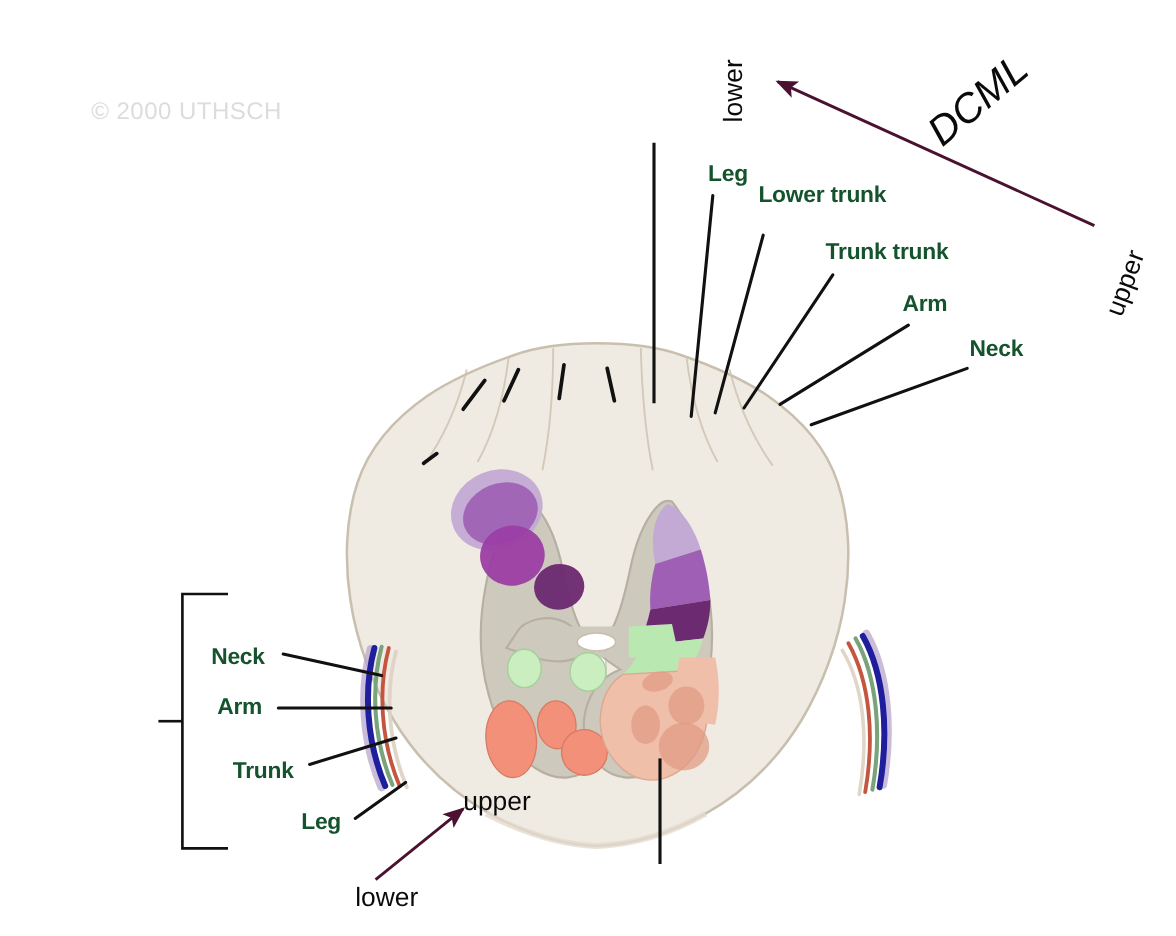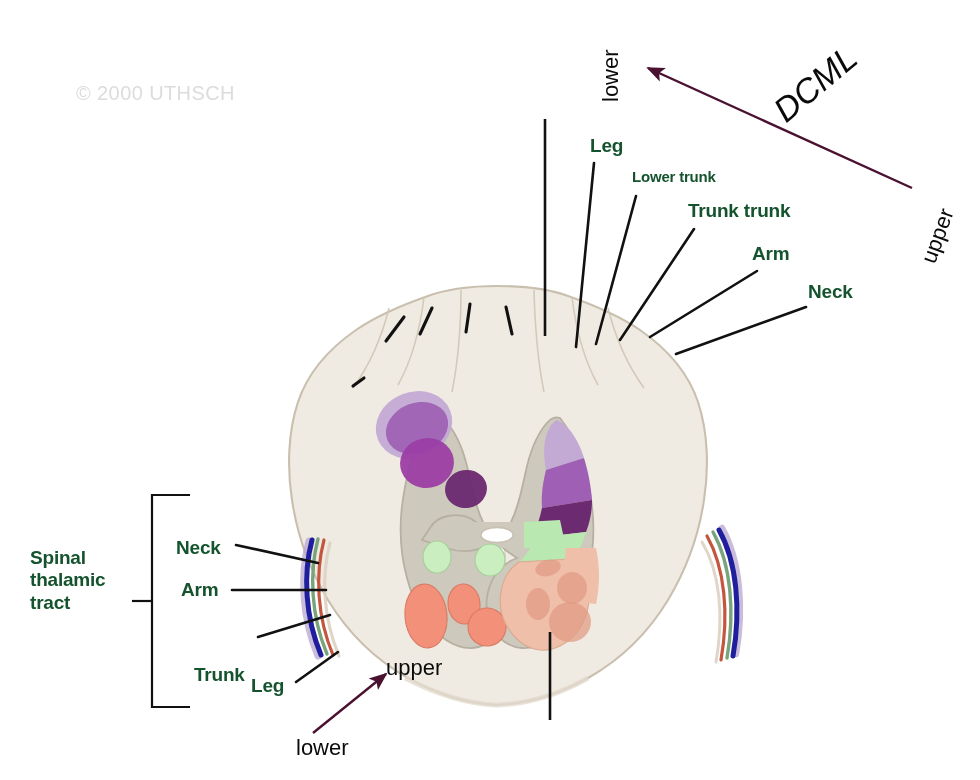--- a/index.html
+++ b/index.html
@@ -46,29 +46,29 @@
     top: 82px;
     font-family: "Liberation Sans", sans-serif;
     font-size: 20px;
     font-weight: normal;
     color: #dcdcdc;
     white-space: nowrap;
     letter-spacing: 0.4px;
     margin-left: 46px;
   }
   #label-leg-dc       { left: 590px; top: 135px; font-size: 19px; }
-  #label-lower-trunk  { left: 632px; top: 168px; font-size: 15px; }
+  #label-lower-trunk  { left: 632px; top: 152px; font-size: 19px; }
   #label-upper-trunk  { left: 688px; top: 200px; font-size: 19px; }
   #label-arm-dc       { left: 752px; top: 243px; font-size: 19px; }
   #label-neck-dc      { left: 808px; top: 281px; font-size: 19px; }
 
   #label-stt          { left: 30px; top: 547px; font-size: 19px; }
   #label-neck-stt     { left: 176px; top: 537px; font-size: 19px; }
   #label-arm-stt      { left: 181px; top: 579px; font-size: 19px; }
-  #label-trunk-stt    { left: 194px; top: 632px; font-size: 19px; margin-top: 32px; }
+  #label-trunk-stt    { left: 194px; top: 632px; font-size: 19px; }
   #label-leg-stt      { left: 251px; top: 675px; font-size: 19px; }
 
   #label-upper-bottom { left: 386px; top: 655px; font-size: 22px; font-weight: normal; }
   #label-lower-bottom { left: 296px; top: 735px; font-size: 22px; font-weight: normal; }
 
   #label-lower-top {
     left: 598px; top: 36px; font-size: 22px; font-weight: normal;
     transform: rotate(-90deg); transform-origin: left top;
     translate: 0 66px;
   }
@@ -308,25 +308,20 @@
   <div class="lbl-plain" id="label-lower-top">lower</div>
   <div class="lbl-plain" id="label-upper-top">upper</div>
   <div class="lbl-plain" id="label-dcml">DCML</div>
 
   <div class="lbl" id="label-leg-dc">Leg</div>
   <div class="lbl" id="label-lower-trunk">Lower trunk</div>
   <div class="lbl" id="label-upper-trunk">Trunk trunk</div>
   <div class="lbl" id="label-arm-dc">Arm</div>
   <div class="lbl" id="label-neck-dc">Neck</div>
 
-  <div class="lbl" id="label-stt">
-    <div>Spinal</div>
-    <div>thalamic</div>
-    <div>tract</div>
-  </div>
 
   <div class="lbl" id="label-neck-stt">Neck</div>
   <div class="lbl" id="label-arm-stt">Arm</div>
   <div class="lbl" id="label-trunk-stt">Trunk</div>
   <div class="lbl" id="label-leg-stt">Leg</div>
 
   <div class="lbl-plain" id="label-upper-bottom">upper</div>
   <div class="lbl-plain" id="label-lower-bottom">lower</div>
 
 </div>

